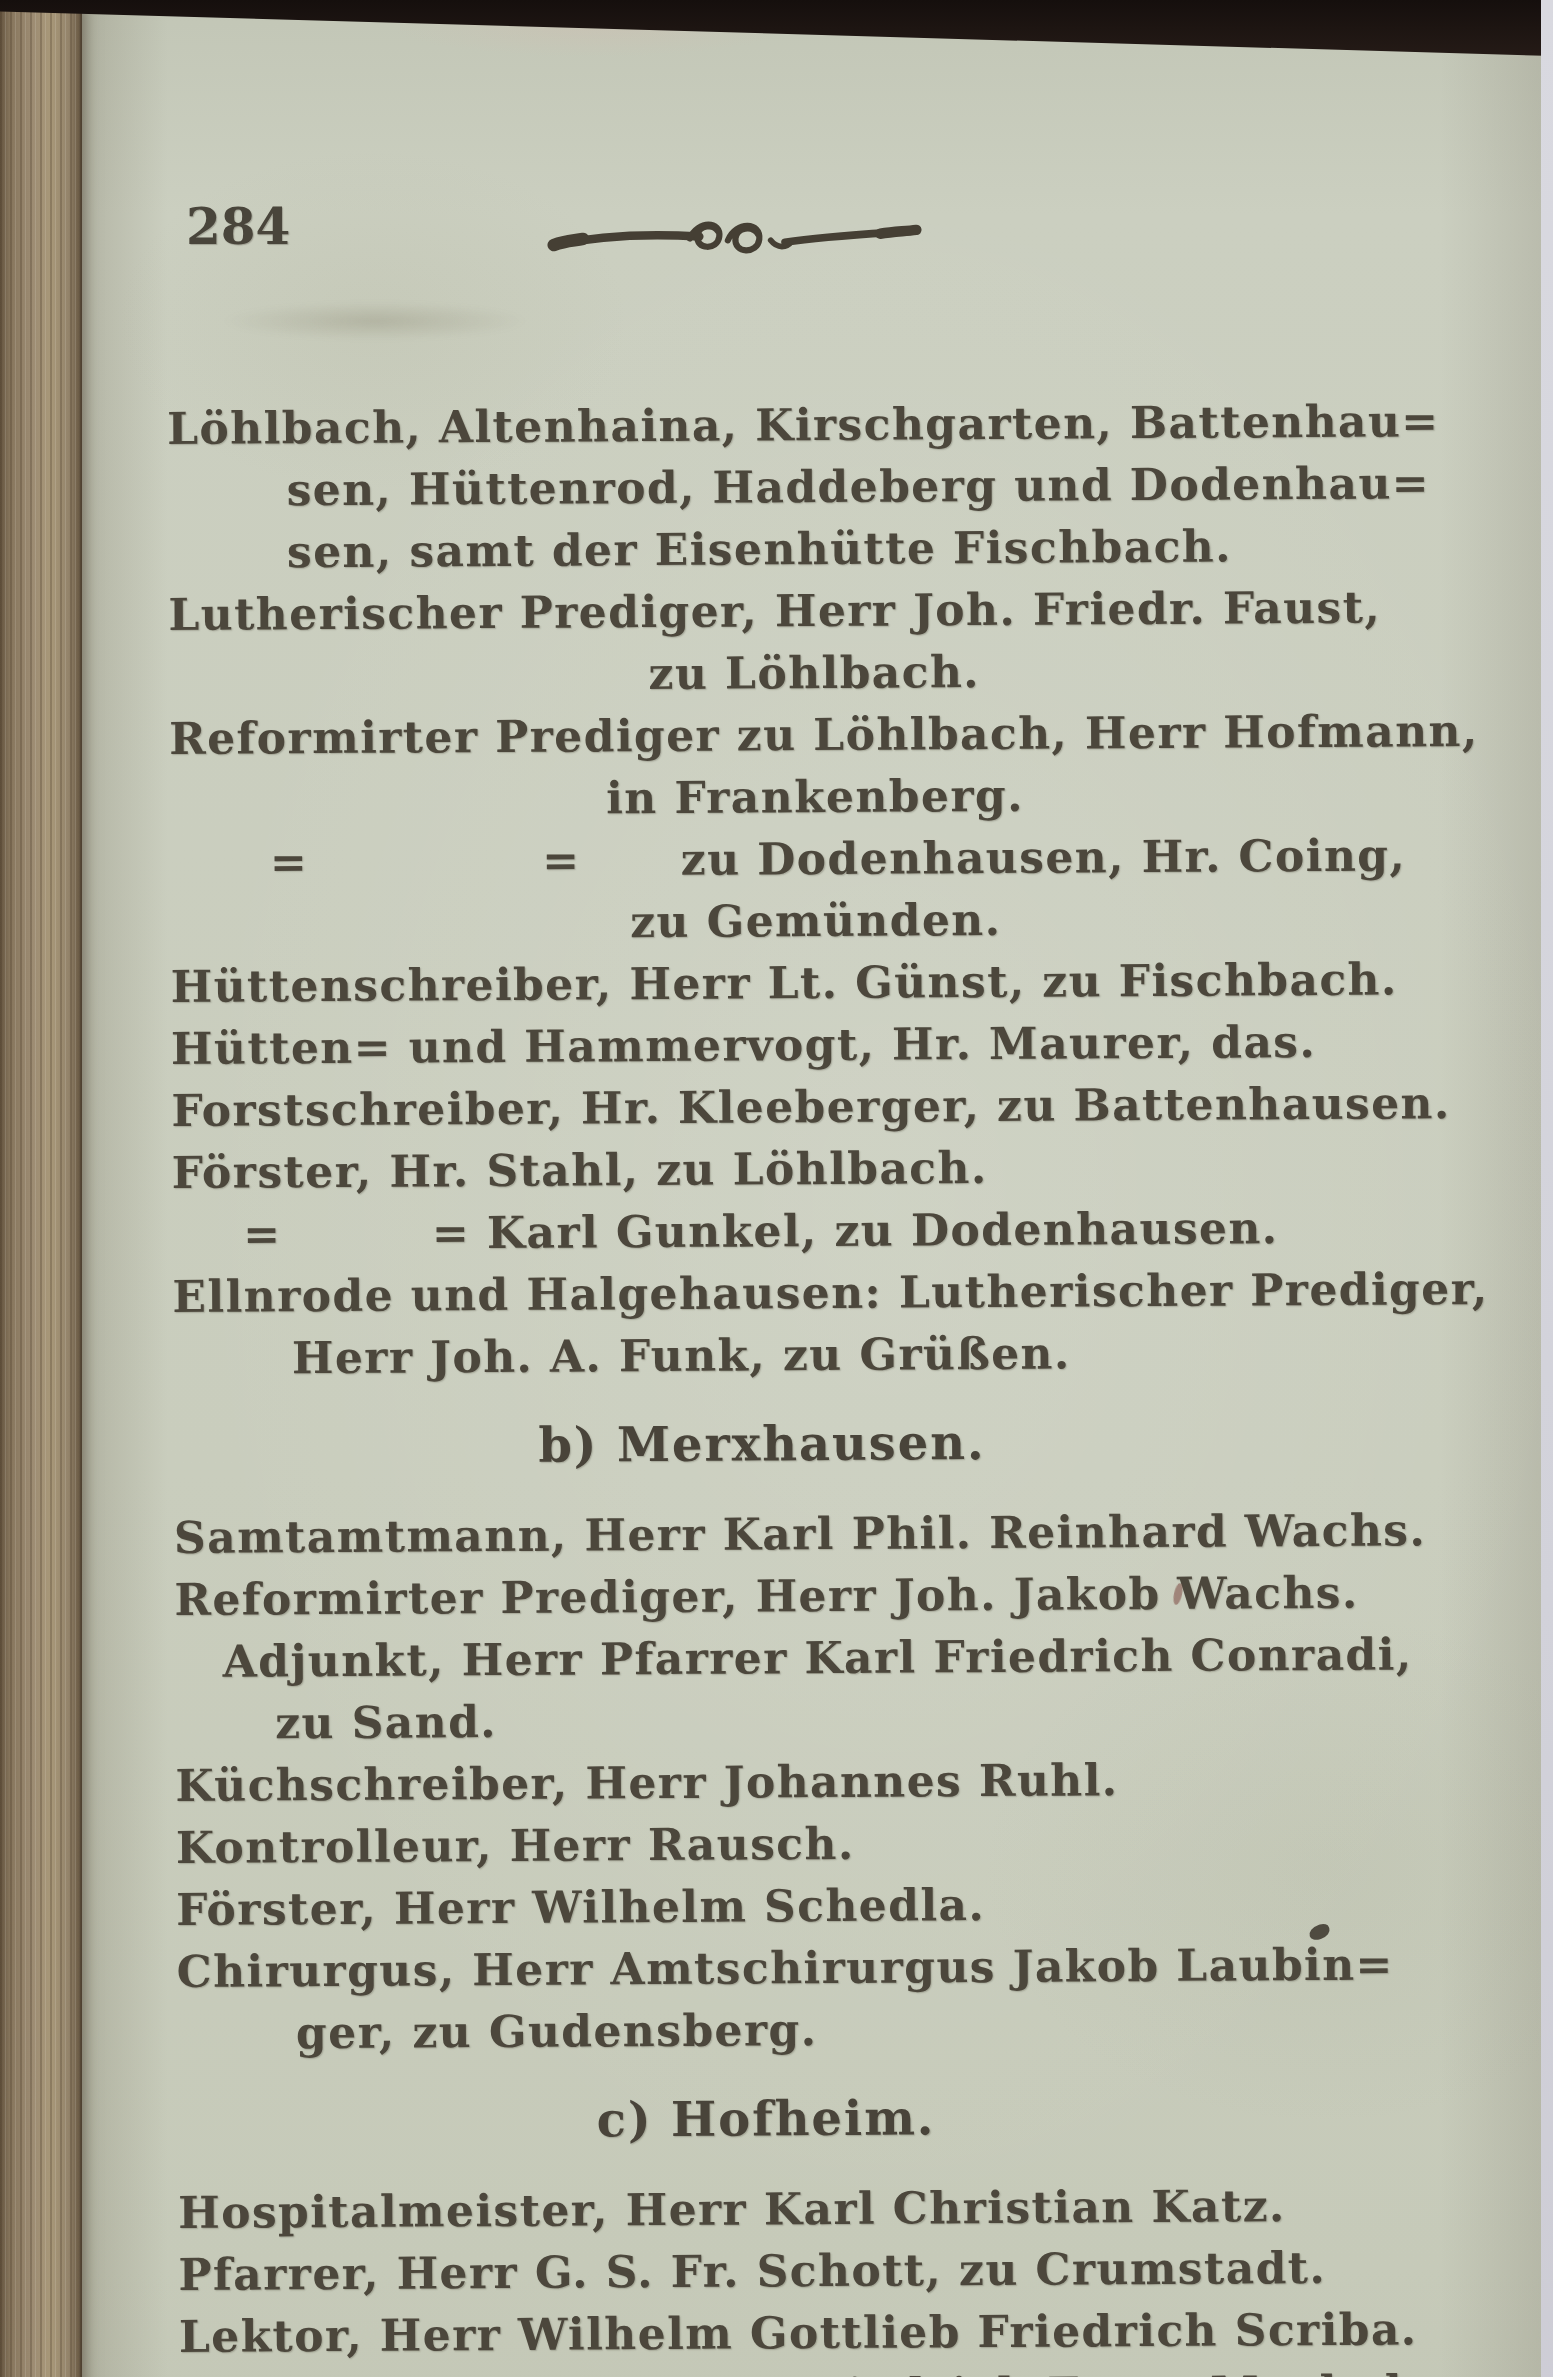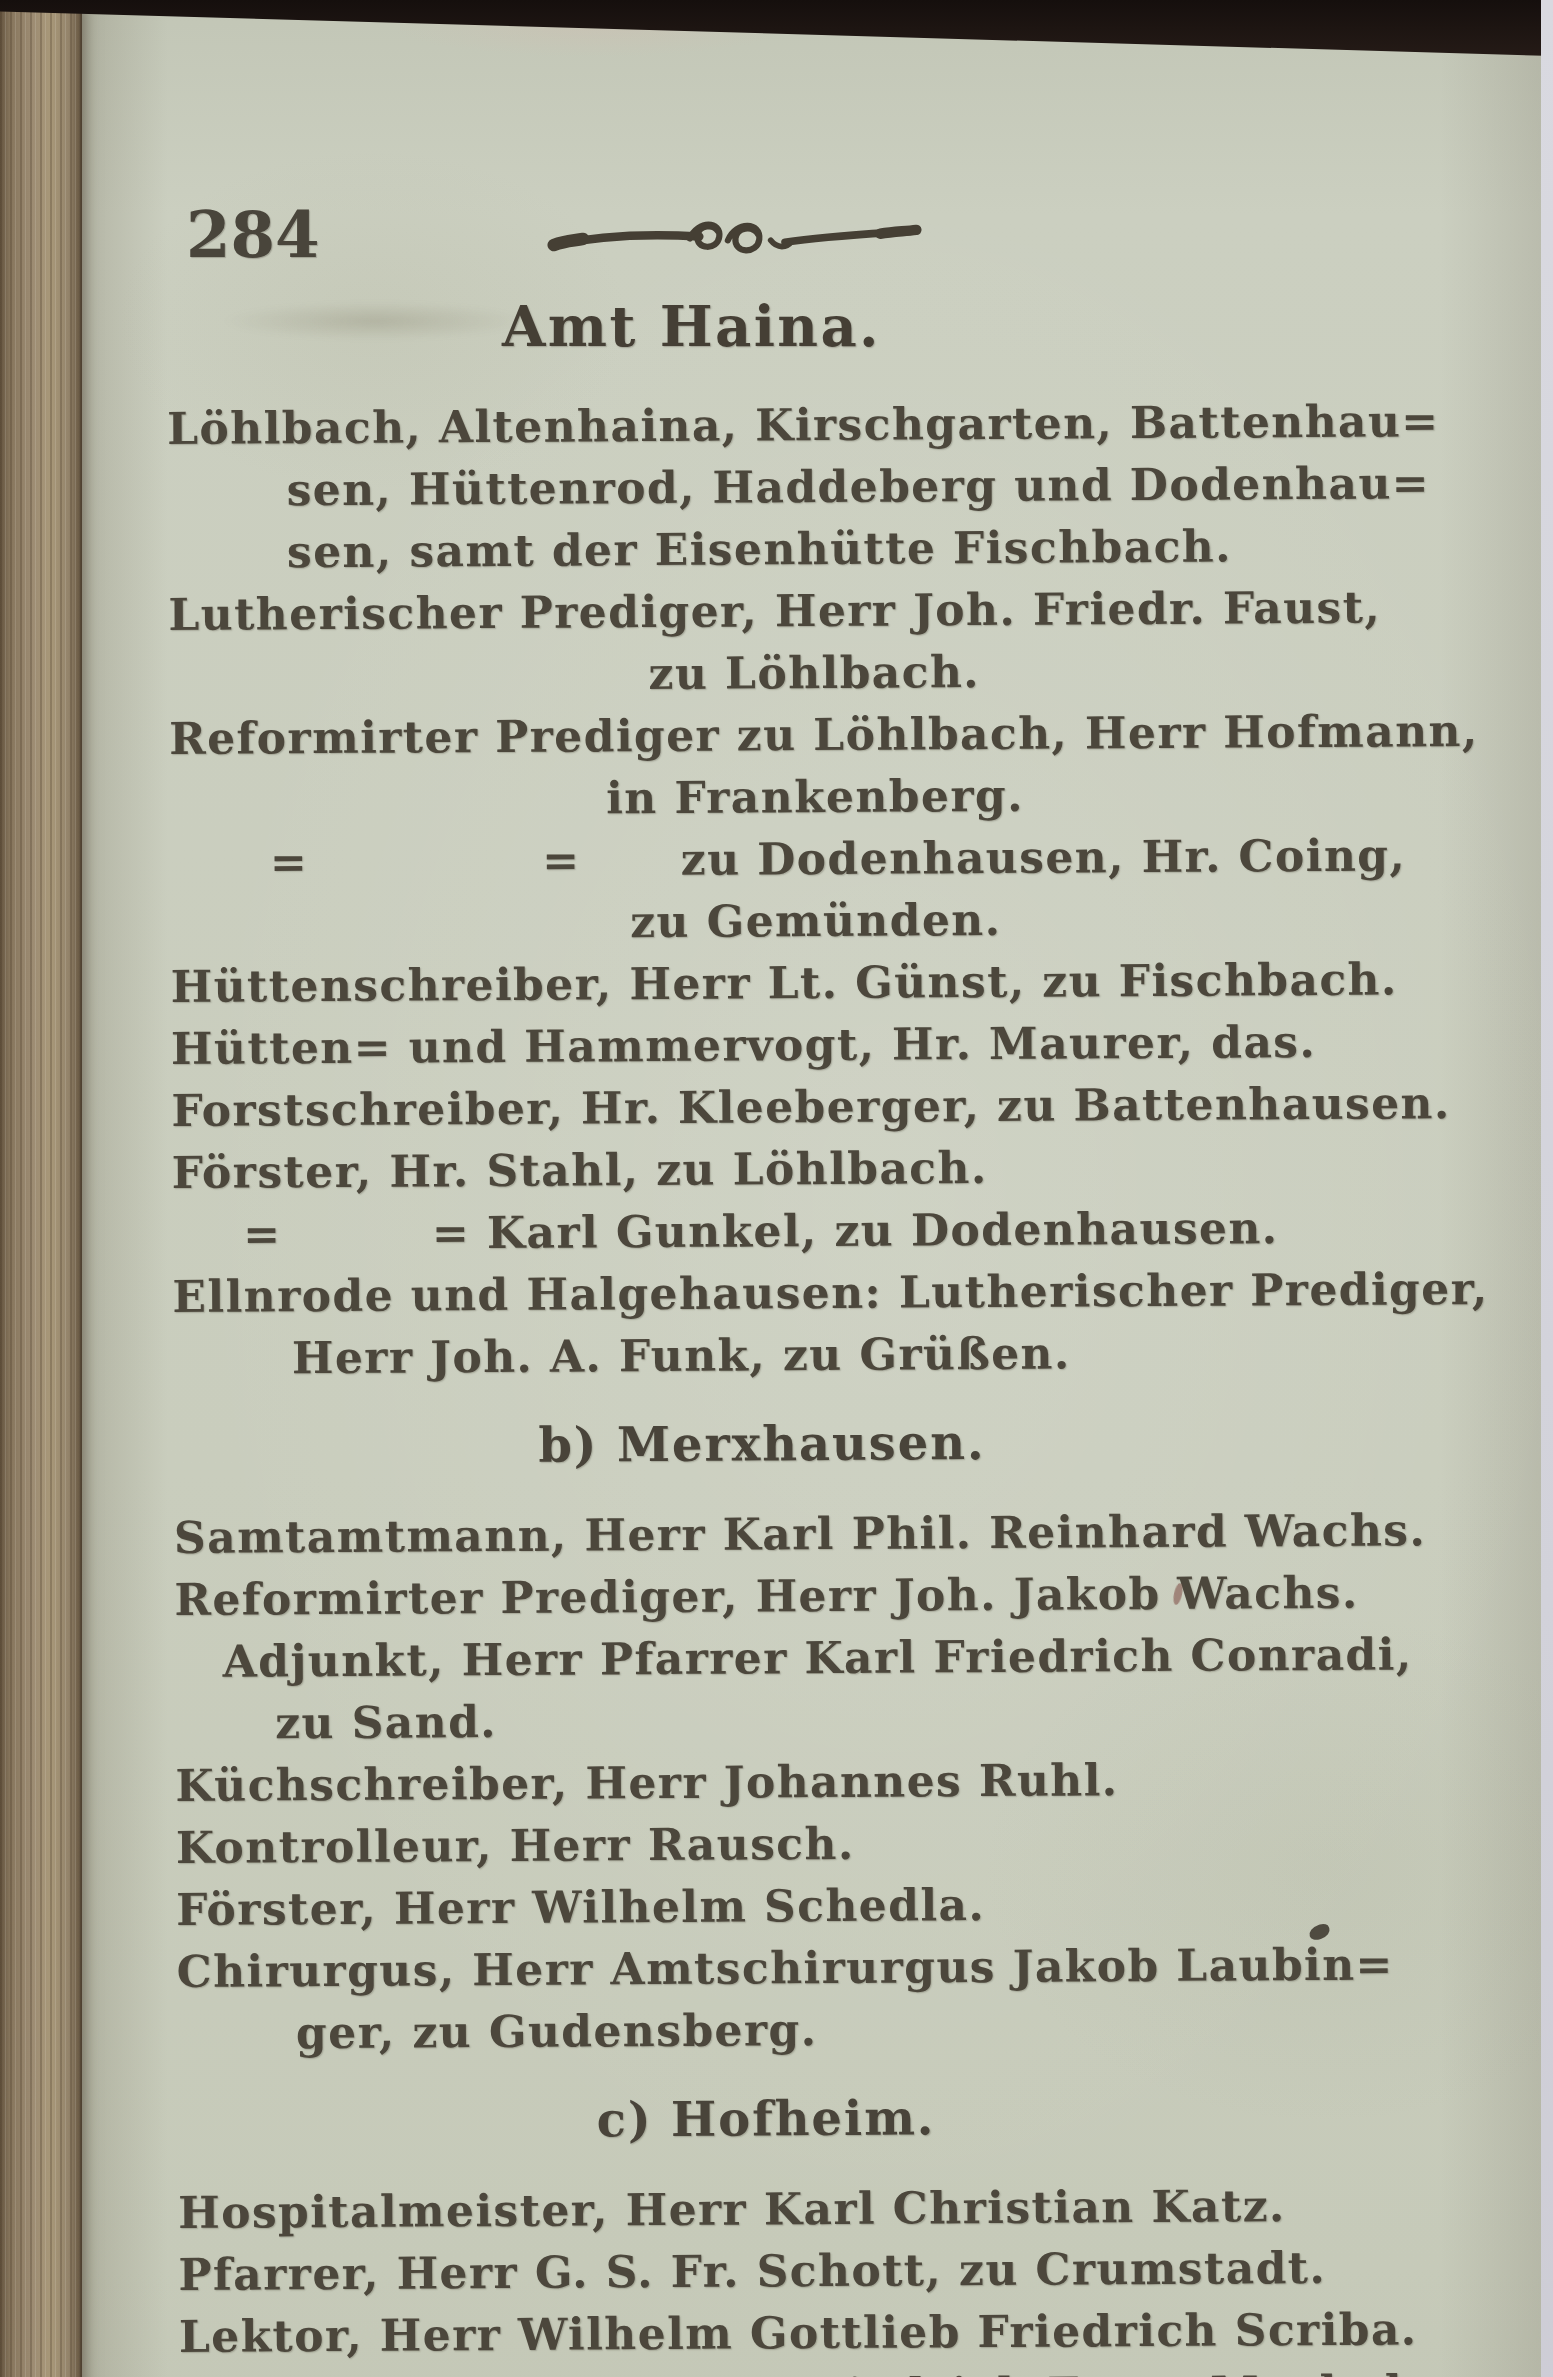--- a/index.html
+++ b/index.html
@@ -42,21 +42,21 @@
   }
   
   .right-strip{
     position:absolute;right:0;top:0;width:12.4px;height:2670px;
     background:linear-gradient(180deg,#d9d9e0 0%,#d2d2da 60%,#cccbd4 100%);
   }
 
   
   .page-number{
     position:absolute;left:186px;top:197px;
-    font-size:64px;font-weight:bold;color:#49453b;
+    font-size:50px;font-weight:bold;color:#49453b;
     text-shadow:1px 1px 1px rgba(70,64,52,0.30);
   }
   .ornament{
     position:absolute;left:547px;top:204px;width:376px;height:67px;
   }
   .heading{
     position:absolute;left:167px;top:293px;width:1177px;
     padding-right:128px;box-sizing:border-box;
     text-align:center;font-size:56px;font-weight:bold;color:#453f35;
     letter-spacing:2.4px;
@@ -116,21 +116,20 @@
       <path d="M14 86 C110 66 220 62 320 68" stroke-width="18"></path>
       <path d="M14 86 c26 -10 42 -9 62 -13" stroke-width="26"></path>
       <path d="M300 72 c18 -40 66 -36 62 -4 c-4 30 -50 28 -46 -2 c3 -22 34 -26 44 -8" stroke-width="13"></path>
       <path d="M380 76 c18 -42 70 -38 66 -2 c-4 32 -54 30 -50 -2 c3 -24 36 -28 48 -8" stroke-width="13"></path>
       <path d="M470 76 c14 18 34 16 44 2" stroke-width="12"></path>
       <path d="M500 80 C590 66 690 62 776 56" stroke-width="16"></path>
       <path d="M700 62 c30 -4 50 -5 76 -8" stroke-width="22"></path>
     </g>
   </svg>
 
-  <div class="heading">Amt Haina.</div>
 
   <div class="body-text">
     <div class="line">Löhlbach, Altenhaina, Kirschgarten, Battenhau=</div>
     <div class="line ind250">sen, Hüttenrod, Haddeberg und Dodenhau=</div>
     <div class="line ind250">sen, samt der Eisenhütte Fischbach.</div>
     <div class="line">Lutherischer Prediger, Herr Joh. Friedr. Faust,</div>
     <div class="line centerR">zu Löhlbach.</div>
     <div class="line">Reformirter Prediger zu Löhlbach, Herr Hofmann,</div>
     <div class="line centerR">in Frankenberg.</div>
     <div class="line ind210">=              =      zu Dodenhausen, Hr. Coing,</div>

